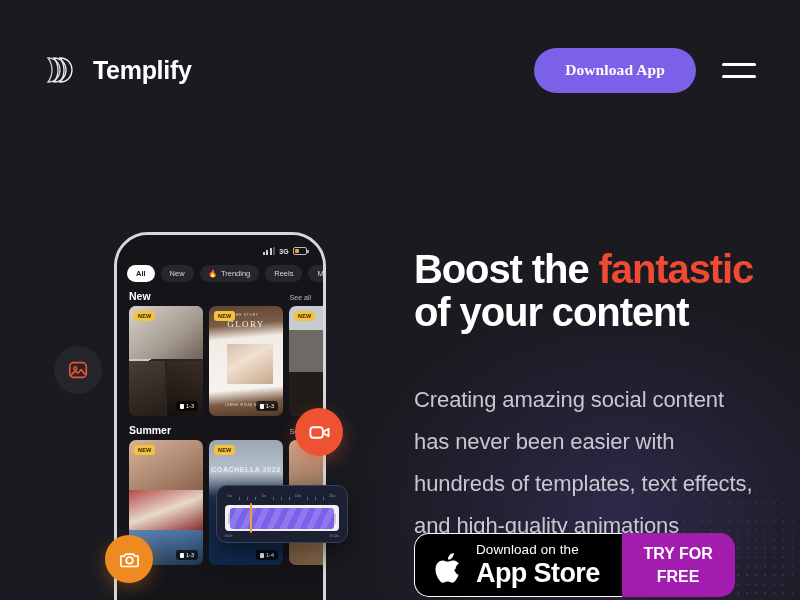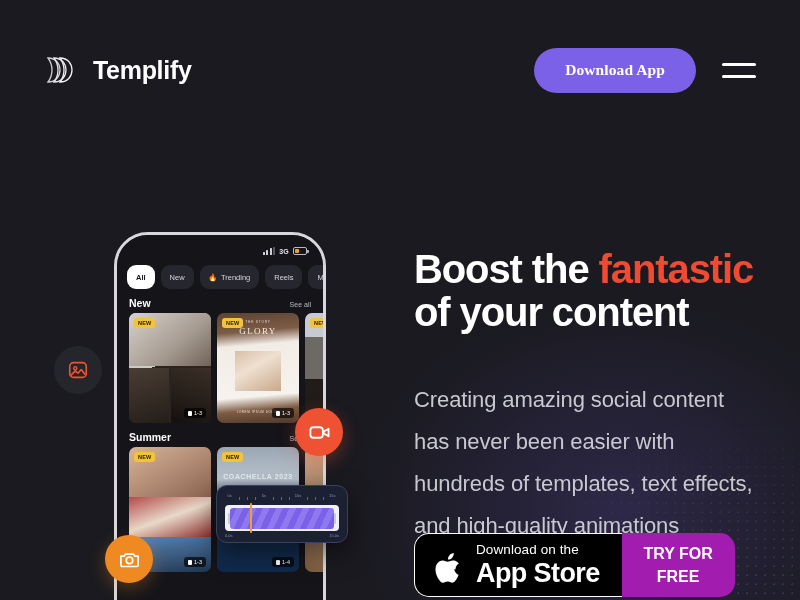--- a/index.html
+++ b/index.html
@@ -90,36 +90,36 @@
   .sig i{ display:block; width:2px; background:#cfcfd6; border-radius:.5px; }
   .sig i:nth-child(1){ height:3px;} .sig i:nth-child(2){ height:5px;}
   .sig i:nth-child(3){ height:7px;} .sig i:nth-child(4){ height:8px; background:#56565e;}
   .net{ color:#e2e2e8; font-size:7px; font-weight:bold; letter-spacing:.2px; }
   .batt{ width:14px; height:8px; border:1px solid #b9b9c2; border-radius:2px; position:relative; padding:1px;}
   .batt::after{ content:""; position:absolute; right:-2.5px; top:2px; width:1.5px; height:3px; background:#b9b9c2; border-radius:0 1px 1px 0;}
   .batt i{ display:block; height:100%; width:38%; background:#f0a030; border-radius:1px; }
 
   .chips{ display:flex; gap:6px; padding:4px 0 0 10px; }
   .chip{
-    flex:none; height:24px; border-radius:9px; background:#26262e; color:#d5d5dd;
+    flex:none; height:17px; border-radius:9px; background:#26262e; color:#d5d5dd;
     font-size:7.5px; display:flex; align-items:center; gap:3px; padding:0 9px;
     white-space:nowrap; cursor:pointer;
   }
   .chip.active{ background:#fff; color:#16161b; font-weight:bold; }
 
   .sec-head{
     display:flex; align-items:baseline; justify-content:space-between;
     padding:8px 12px 4px 12px;
   }
   .sec-title{ color:#fff; font-size:10.5px; font-weight:bold; }
   .sec-all{ color:#b9b9c4; font-size:7px; cursor:pointer; }
 
   .rail{ display:flex; gap:6px; padding:0 0 0 12px; }
   .card{
-    position:relative; flex:none; width:82px; border-radius:7px; overflow:hidden;
+    position:relative; flex:none; width:74px; border-radius:7px; overflow:hidden;
     background:#2a2320;
   }
   .card.h1c{ height:110px; }
   .card.h2c{ height:125px; }
   .badge-new{
     position:absolute; left:5px; top:5px; z-index:4;
     background:#f5c23e; color:#2a2206; font-size:5.5px; font-weight:bold;
     padding:2px 4px; border-radius:3px; letter-spacing:.2px;
   }
   .badge-cnt{

